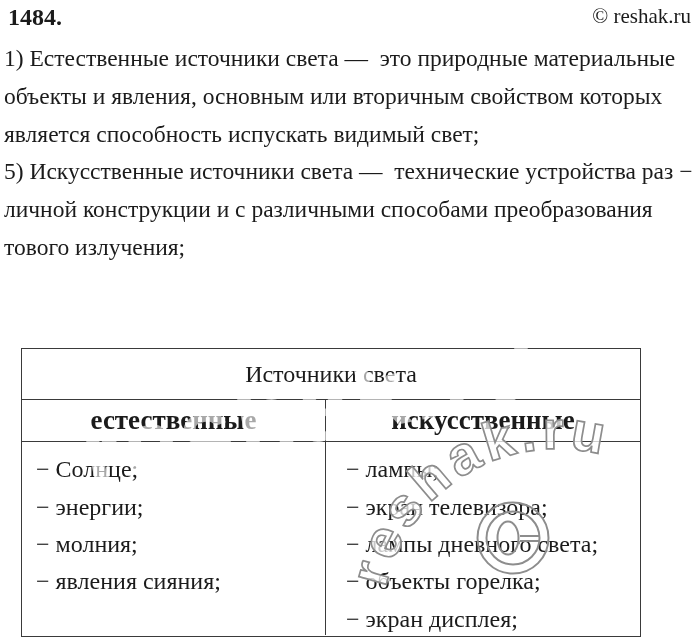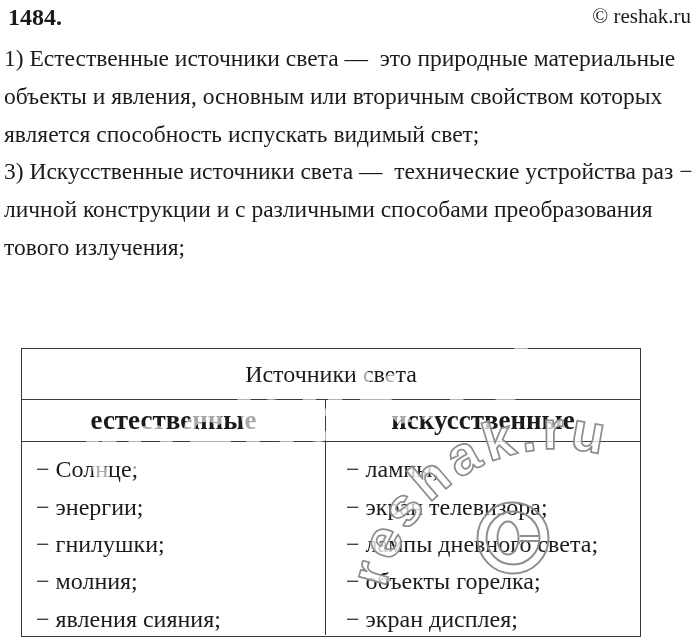--- a/index.html
+++ b/index.html
@@ -82,39 +82,38 @@
 
   <div class="topbar">
     <span class="problem-number">1484.</span>
     <span class="copyright">© reshak.ru</span>
   </div>
 
   <div class="solution">
     <div class="line">1) Естественные источники света —  это природные материальные</div>
     <div class="line">объекты и явления, основным или вторичным свойством которых</div>
     <div class="line">является способность испускать видимый свет;</div>
-    <div class="line">3) Искусственные источники света —  технические устройства раз −</div>
+    <div class="line">5) Искусственные источники света —  технические устройства раз −</div>
     <div class="line">личной конструкции и с различными способами преобразования</div>
     <div class="line">тового излучения;</div>
   </div>
 
   <div class="tbl">
     <div class="tbl-title">Источники света</div>
 
     <div class="tbl-sub">
       <div class="cell cell-l">естественные</div>
       <div class="cell cell-r">искусственные</div>
     </div>
 
     <div class="tbl-body">
       <div class="cell cell-l">
         <div class="items">
           <div class="item">− Солнце;</div>
           <div class="item">− энергии;</div>
-          <div class="item">− гнилушки;</div>
           <div class="item">− молния;</div>
           <div class="item">− явления сияния;</div>
         </div>
       </div>
       <div class="cell cell-r">
         <div class="items">
           <div class="item">− лампы;</div>
           <div class="item">− экран телевизора;</div>
           <div class="item">− лампы дневного света;</div>
           <div class="item">− объекты горелка;</div>

